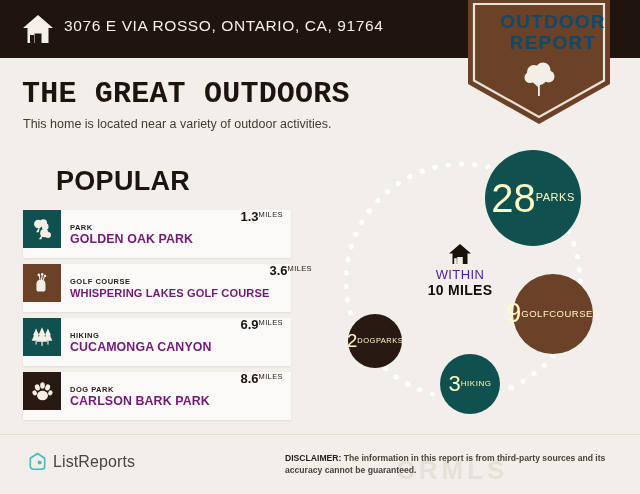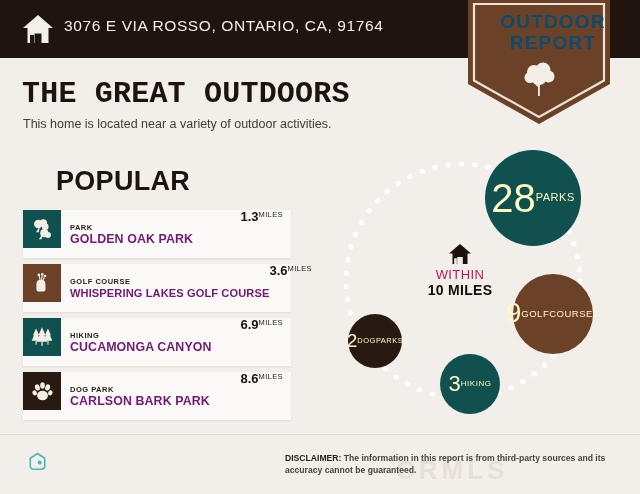--- a/index.html
+++ b/index.html
@@ -96,21 +96,21 @@
   .b-hike{left:110px;top:206px;width:60px;height:60px;}
   .b-hike .bub-num{font-size:22px;margin-bottom:1px;}
   .b-hike .bub-lbl{font-size:8px;}
 
   .b-dog{left:18px;top:166px;width:54px;height:54px;}
   .b-dog .bub-num{font-size:19px;margin-bottom:1px;}
   .b-dog .bub-lbl{font-size:7.5px;}
 
   .center-block{position:absolute;left:84px;top:95px;width:92px;text-align:center;}
   .center-home{margin:0 auto 3px auto;width:24px;height:22px;}
-  .center-l1{font-size:13px;color:#be185d;letter-spacing:.4px;line-height:14px;font-weight:400;}
+  .center-l1{font-size:13px;color:#4c1d95;letter-spacing:.4px;line-height:14px;font-weight:400;}
   .center-l2{font-size:14px;color:#120b07;letter-spacing:.3px;line-height:16px;font-weight:700;}
 
   
   .footer-rule{position:absolute;left:0;top:434px;width:640px;height:1px;background:#e2dcd4;}
   .logo{position:absolute;left:28px;top:452px;display:flex;align-items:center;}
   .logo-mark{width:19px;height:19px;margin-right:6px;}
   .logo-text{font-size:16px;color:#4b4340;letter-spacing:.1px;}
   .watermark{
     position:absolute;left:396px;top:455px;
     font-size:26px;font-weight:700;letter-spacing:4px;
@@ -298,19 +298,20 @@
 
   <div class="watermark">CRMLS</div>
 
   <div class="logo">
     <span class="logo-mark">
       <svg viewBox="0 0 20 20" width="19" height="19">
         <path d="M10 1.6 L17.6 6.6 L17.6 14.8 C17.6 16.8 16.4 18.2 14.3 18.2 L5.8 18.2 C3.7 18.2 2.4 16.9 2.4 14.8 L2.4 6.6 Z" fill="none" stroke="#49b9b6" stroke-width="1.7" stroke-linejoin="round"></path>
         <circle cx="12.3" cy="11" r="2.1" fill="#49b9b6"></circle>
       </svg>
     </span>
+    <span class="logo-text">ListReports</span>
   </div>
 
   <div class="disclaimer">
     <b>DISCLAIMER:</b><span> The information in this report is from third-party sources and its accuracy cannot be guaranteed.</span>
   </div>
 
 </div>
 
 </body></html>

